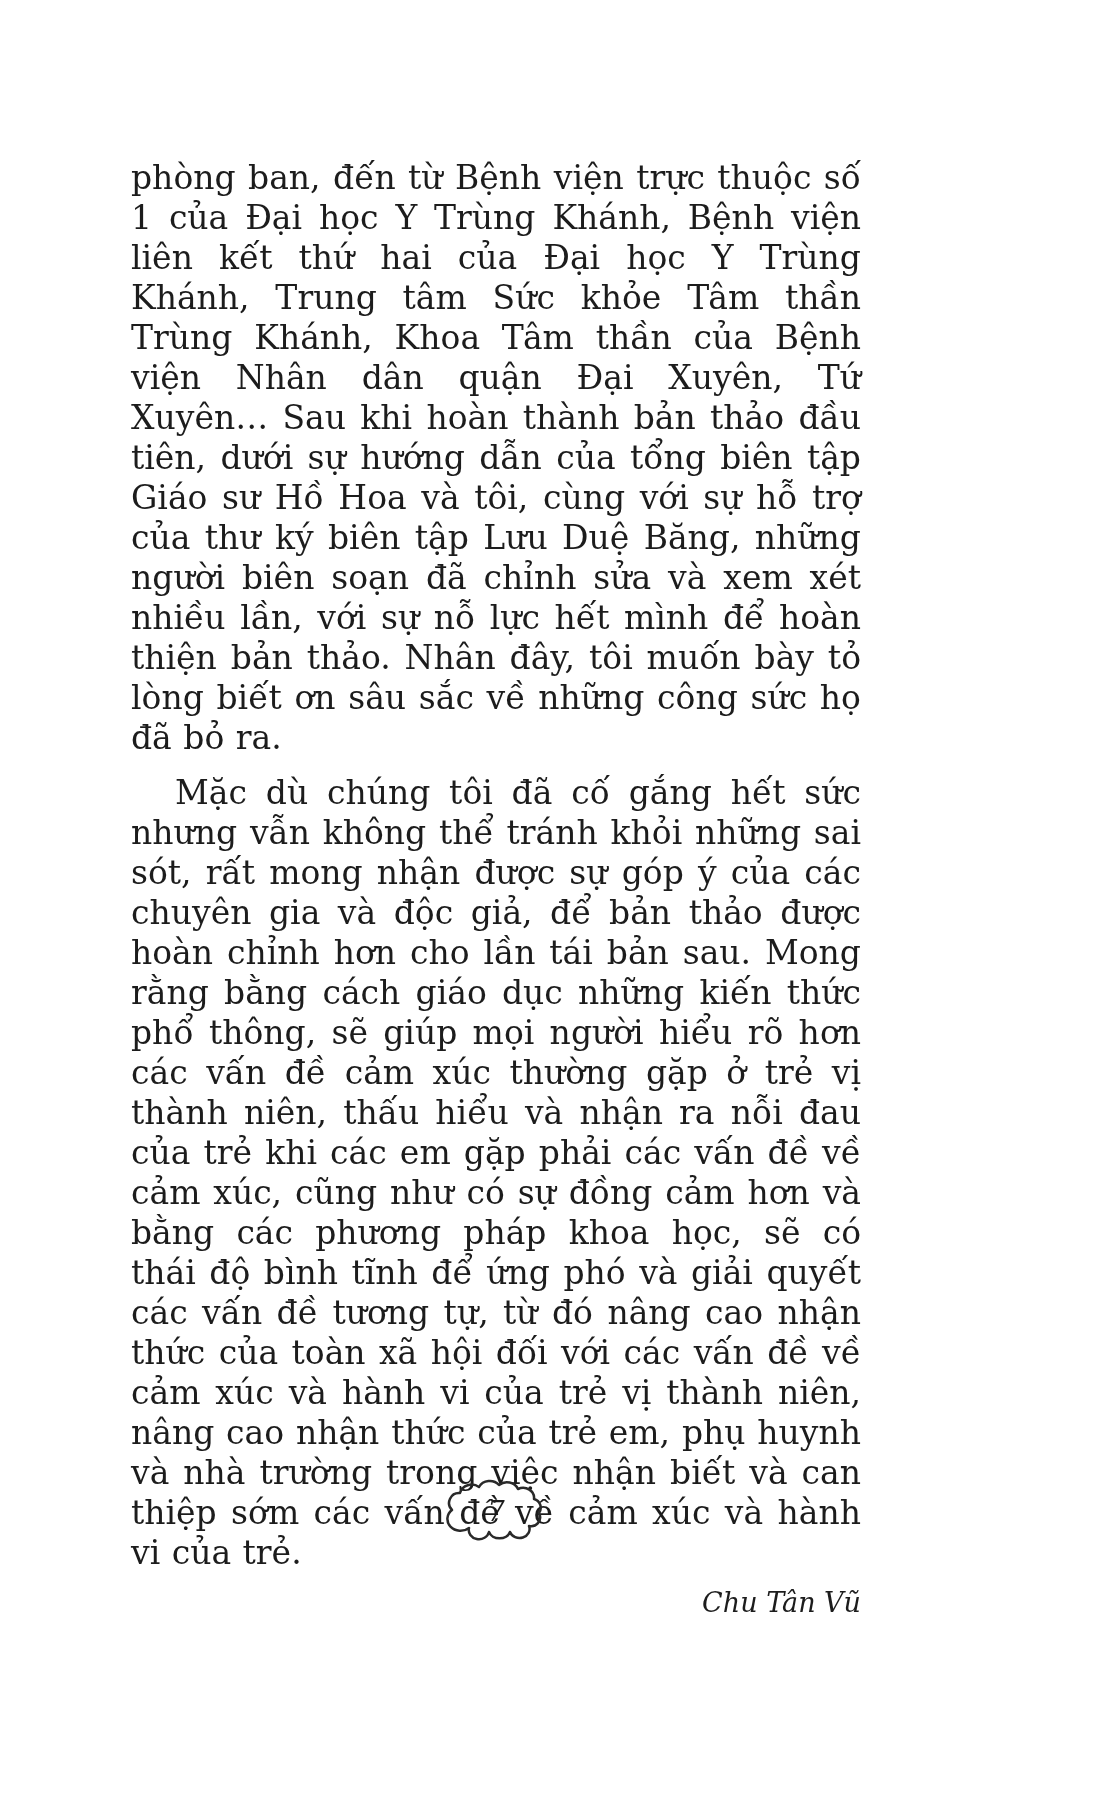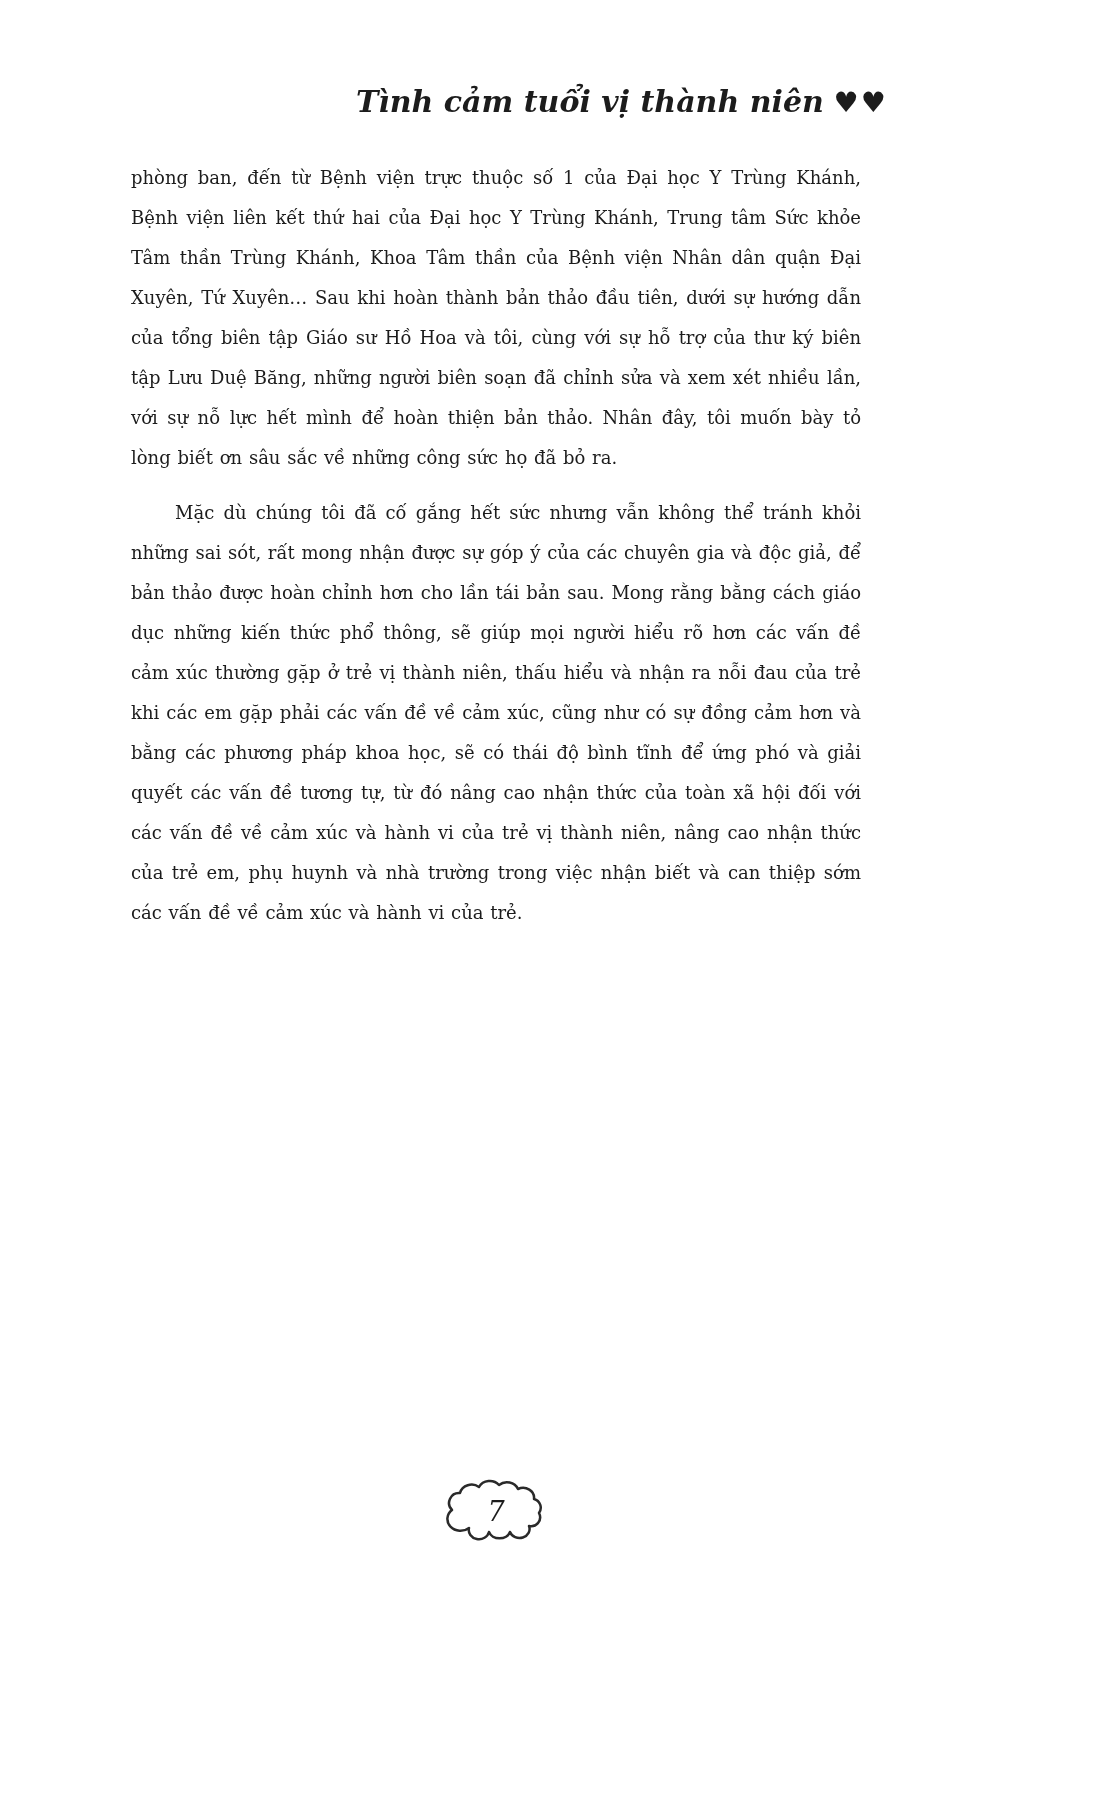--- a/index.html
+++ b/index.html
@@ -33,21 +33,21 @@
     letter-spacing: 2px;
   }
   .page-body {
     position: absolute;
     top: 158px;
     left: 131px;
     width: 730px;
   }
   .para {
     margin: 0;
-    font-size: 18px;
+    font-size: 33px;
     line-height: 40px;
     text-align: justify;
     text-justify: inter-word;
     word-spacing: 1px;
   }
   .para.second {
     margin-top: 15px;
     text-indent: 44px;
   }
   .signature {
@@ -88,27 +88,25 @@
     justify-content: center;
     font-size: 27px;
     font-style: italic;
   }
 </style>
 </head>
 <body>
 
 <div class="page">
 
-  <div class="running-header">
-    <span>Tình cảm tuổi vị thành niên</span><span class="hearts">♥♥</span>
-  </div>
 
   <div class="page-body">
     <p class="para first">phòng ban, đến từ Bệnh viện trực thuộc số 1 của Đại học Y Trùng Khánh, Bệnh viện liên kết thứ hai của Đại học Y Trùng Khánh, Trung tâm Sức khỏe Tâm thần Trùng Khánh, Khoa Tâm thần của Bệnh viện Nhân dân quận Đại Xuyên, Tứ Xuyên… Sau khi hoàn thành bản thảo đầu tiên, dưới sự hướng dẫn của tổng biên tập Giáo sư Hồ Hoa và tôi, cùng với sự hỗ trợ của thư ký biên tập Lưu Duệ Băng, những người biên soạn đã chỉnh sửa và xem xét nhiều lần, với sự nỗ lực hết mình để hoàn thiện bản thảo. Nhân đây, tôi muốn bày tỏ lòng biết ơn sâu sắc về những công sức họ đã bỏ ra.</p>
     <p class="para second">Mặc dù chúng tôi đã cố gắng hết sức nhưng vẫn không thể tránh khỏi những sai sót, rất mong nhận được sự góp ý của các chuyên gia và độc giả, để bản thảo được hoàn chỉnh hơn cho lần tái bản sau. Mong rằng bằng cách giáo dục những kiến thức phổ thông, sẽ giúp mọi người hiểu rõ hơn các vấn đề cảm xúc thường gặp ở trẻ vị thành niên, thấu hiểu và nhận ra nỗi đau của trẻ khi các em gặp phải các vấn đề về cảm xúc, cũng như có sự đồng cảm hơn và bằng các phương pháp khoa học, sẽ có thái độ bình tĩnh để ứng phó và giải quyết các vấn đề tương tự, từ đó nâng cao nhận thức của toàn xã hội đối với các vấn đề về cảm xúc và hành vi của trẻ vị thành niên, nâng cao nhận thức của trẻ em, phụ huynh và nhà trường trong việc nhận biết và can thiệp sớm các vấn đề về cảm xúc và hành vi của trẻ.</p>
+    <p class="signature">Chu Tân Vũ</p>
   </div>
 
   <div class="page-footer">
     <div class="cloud">
       <svg viewBox="0 0 116 66" aria-hidden="true">
         <path d="M14 34
                  A10 10 0 0 1 22 17
                  A12 11 0 0 1 41 11
                  A12 11 0 0 1 61 9
                  A12 11 0 0 1 80 13

